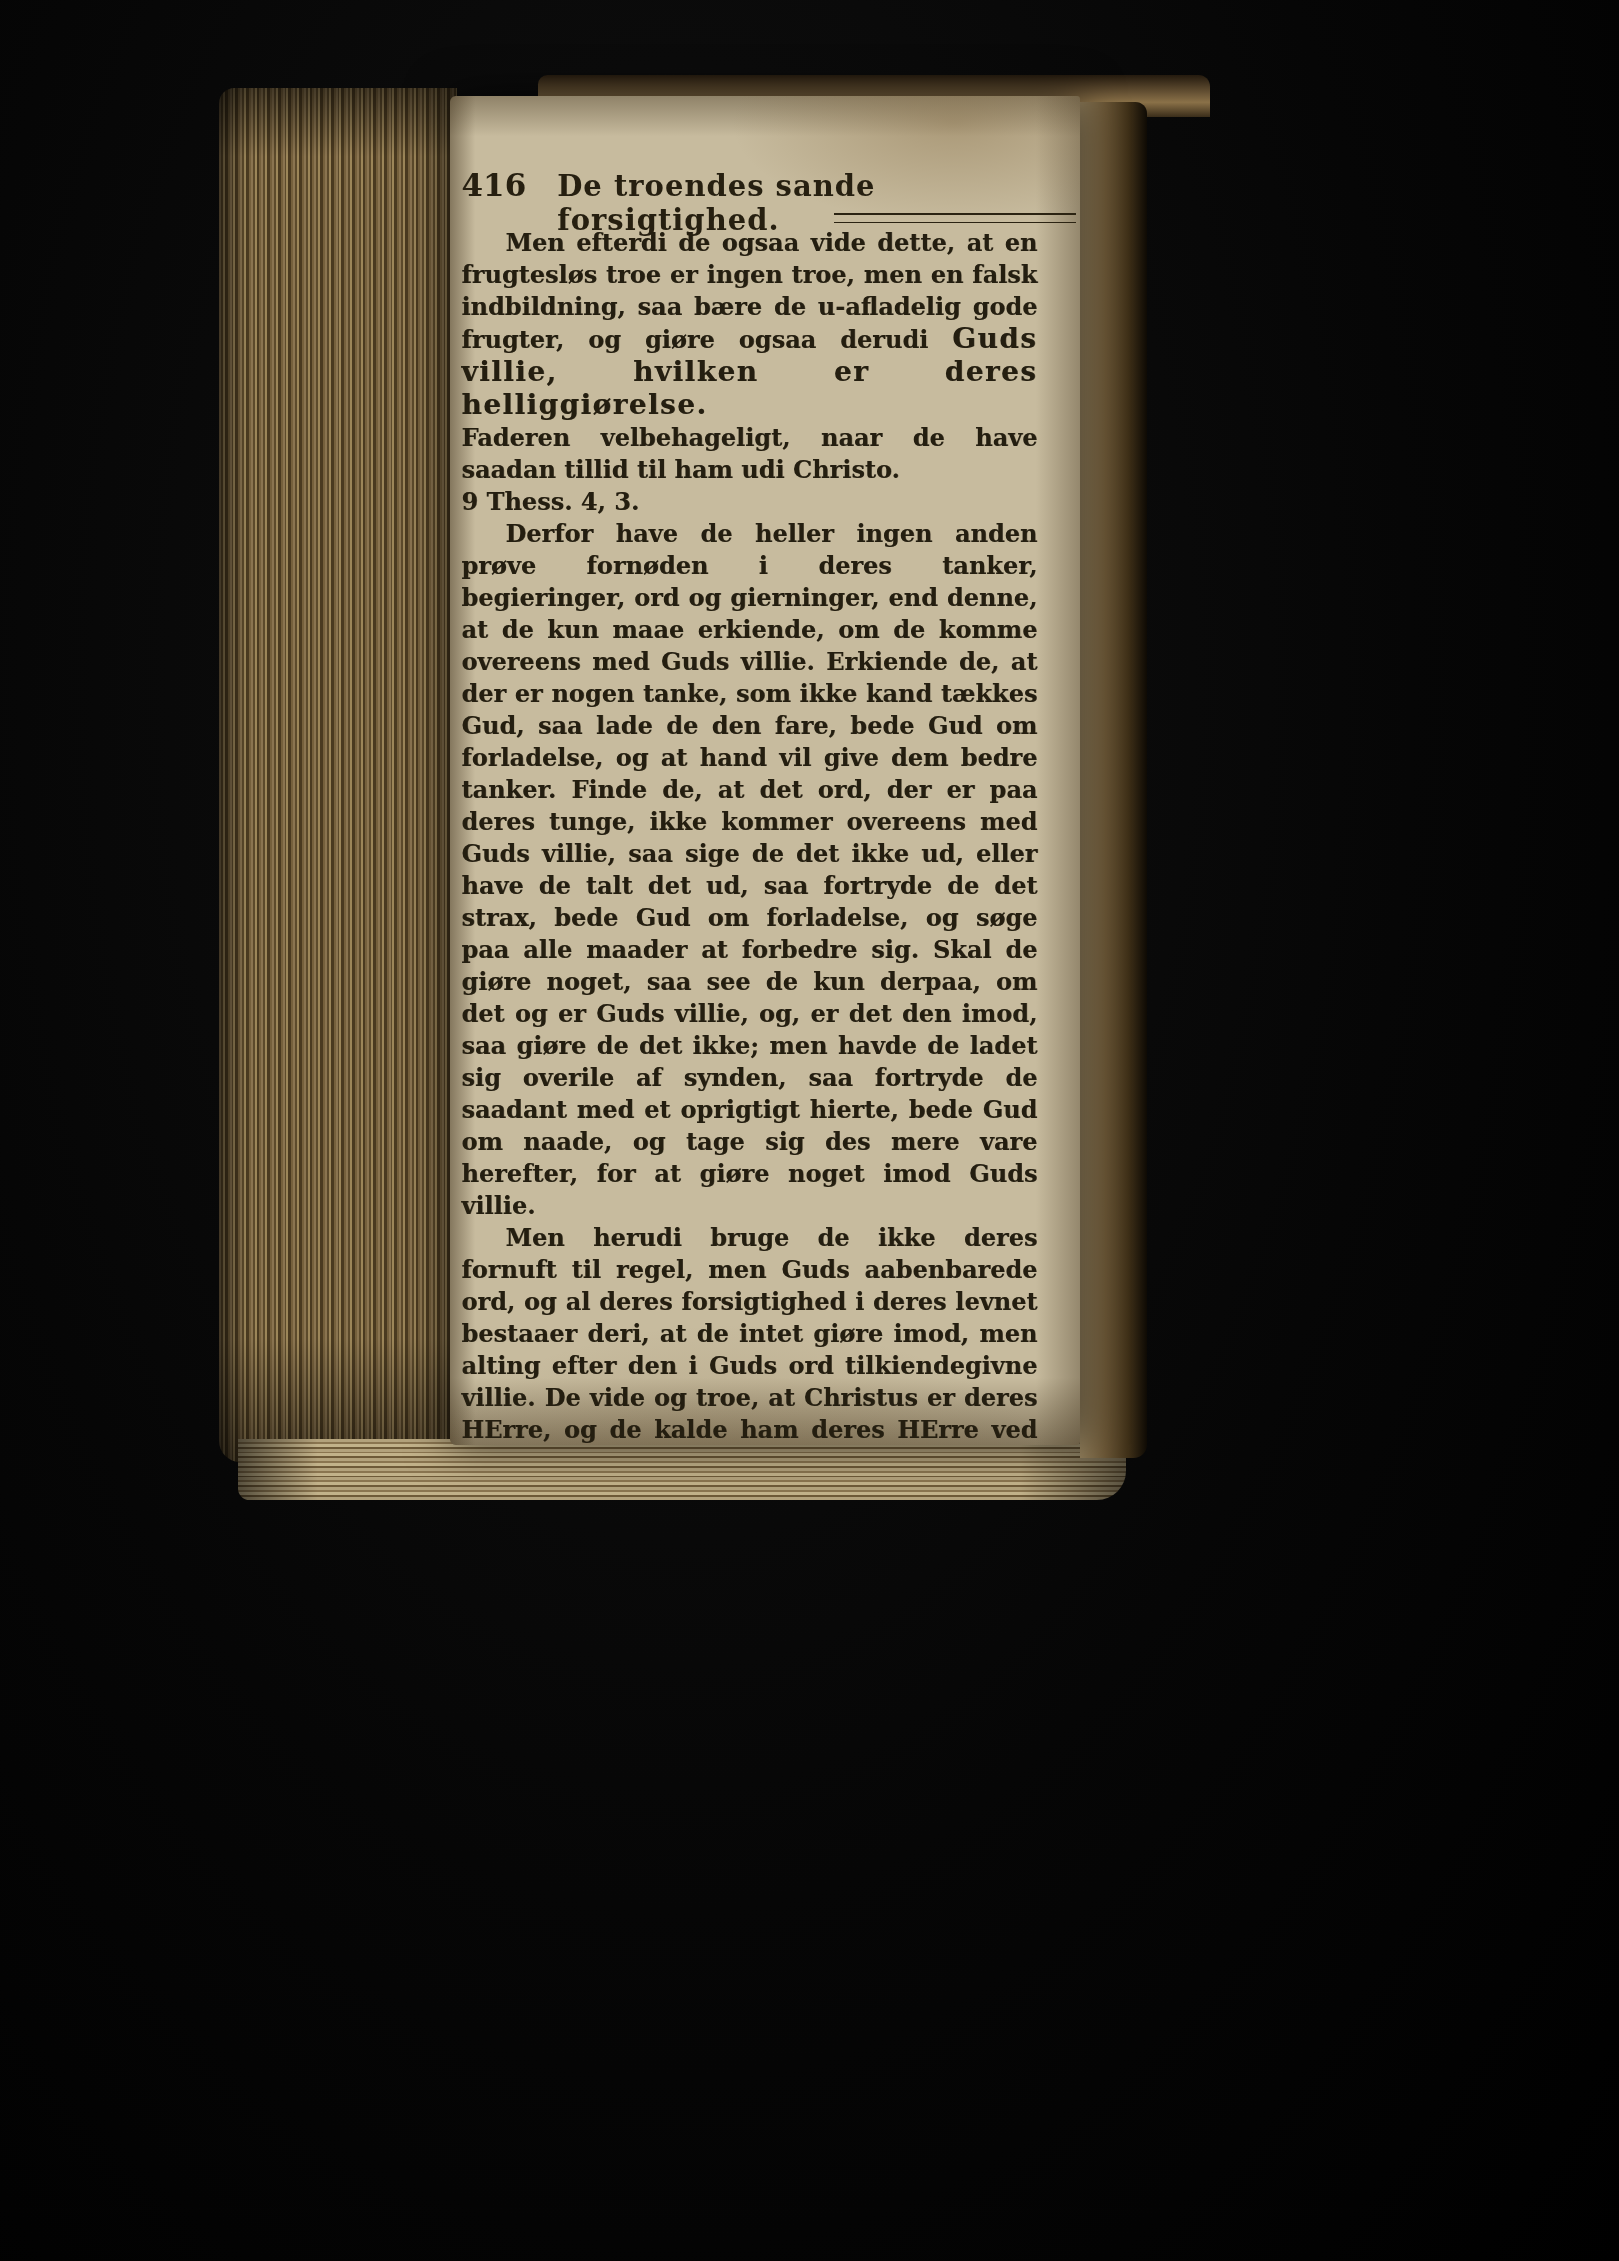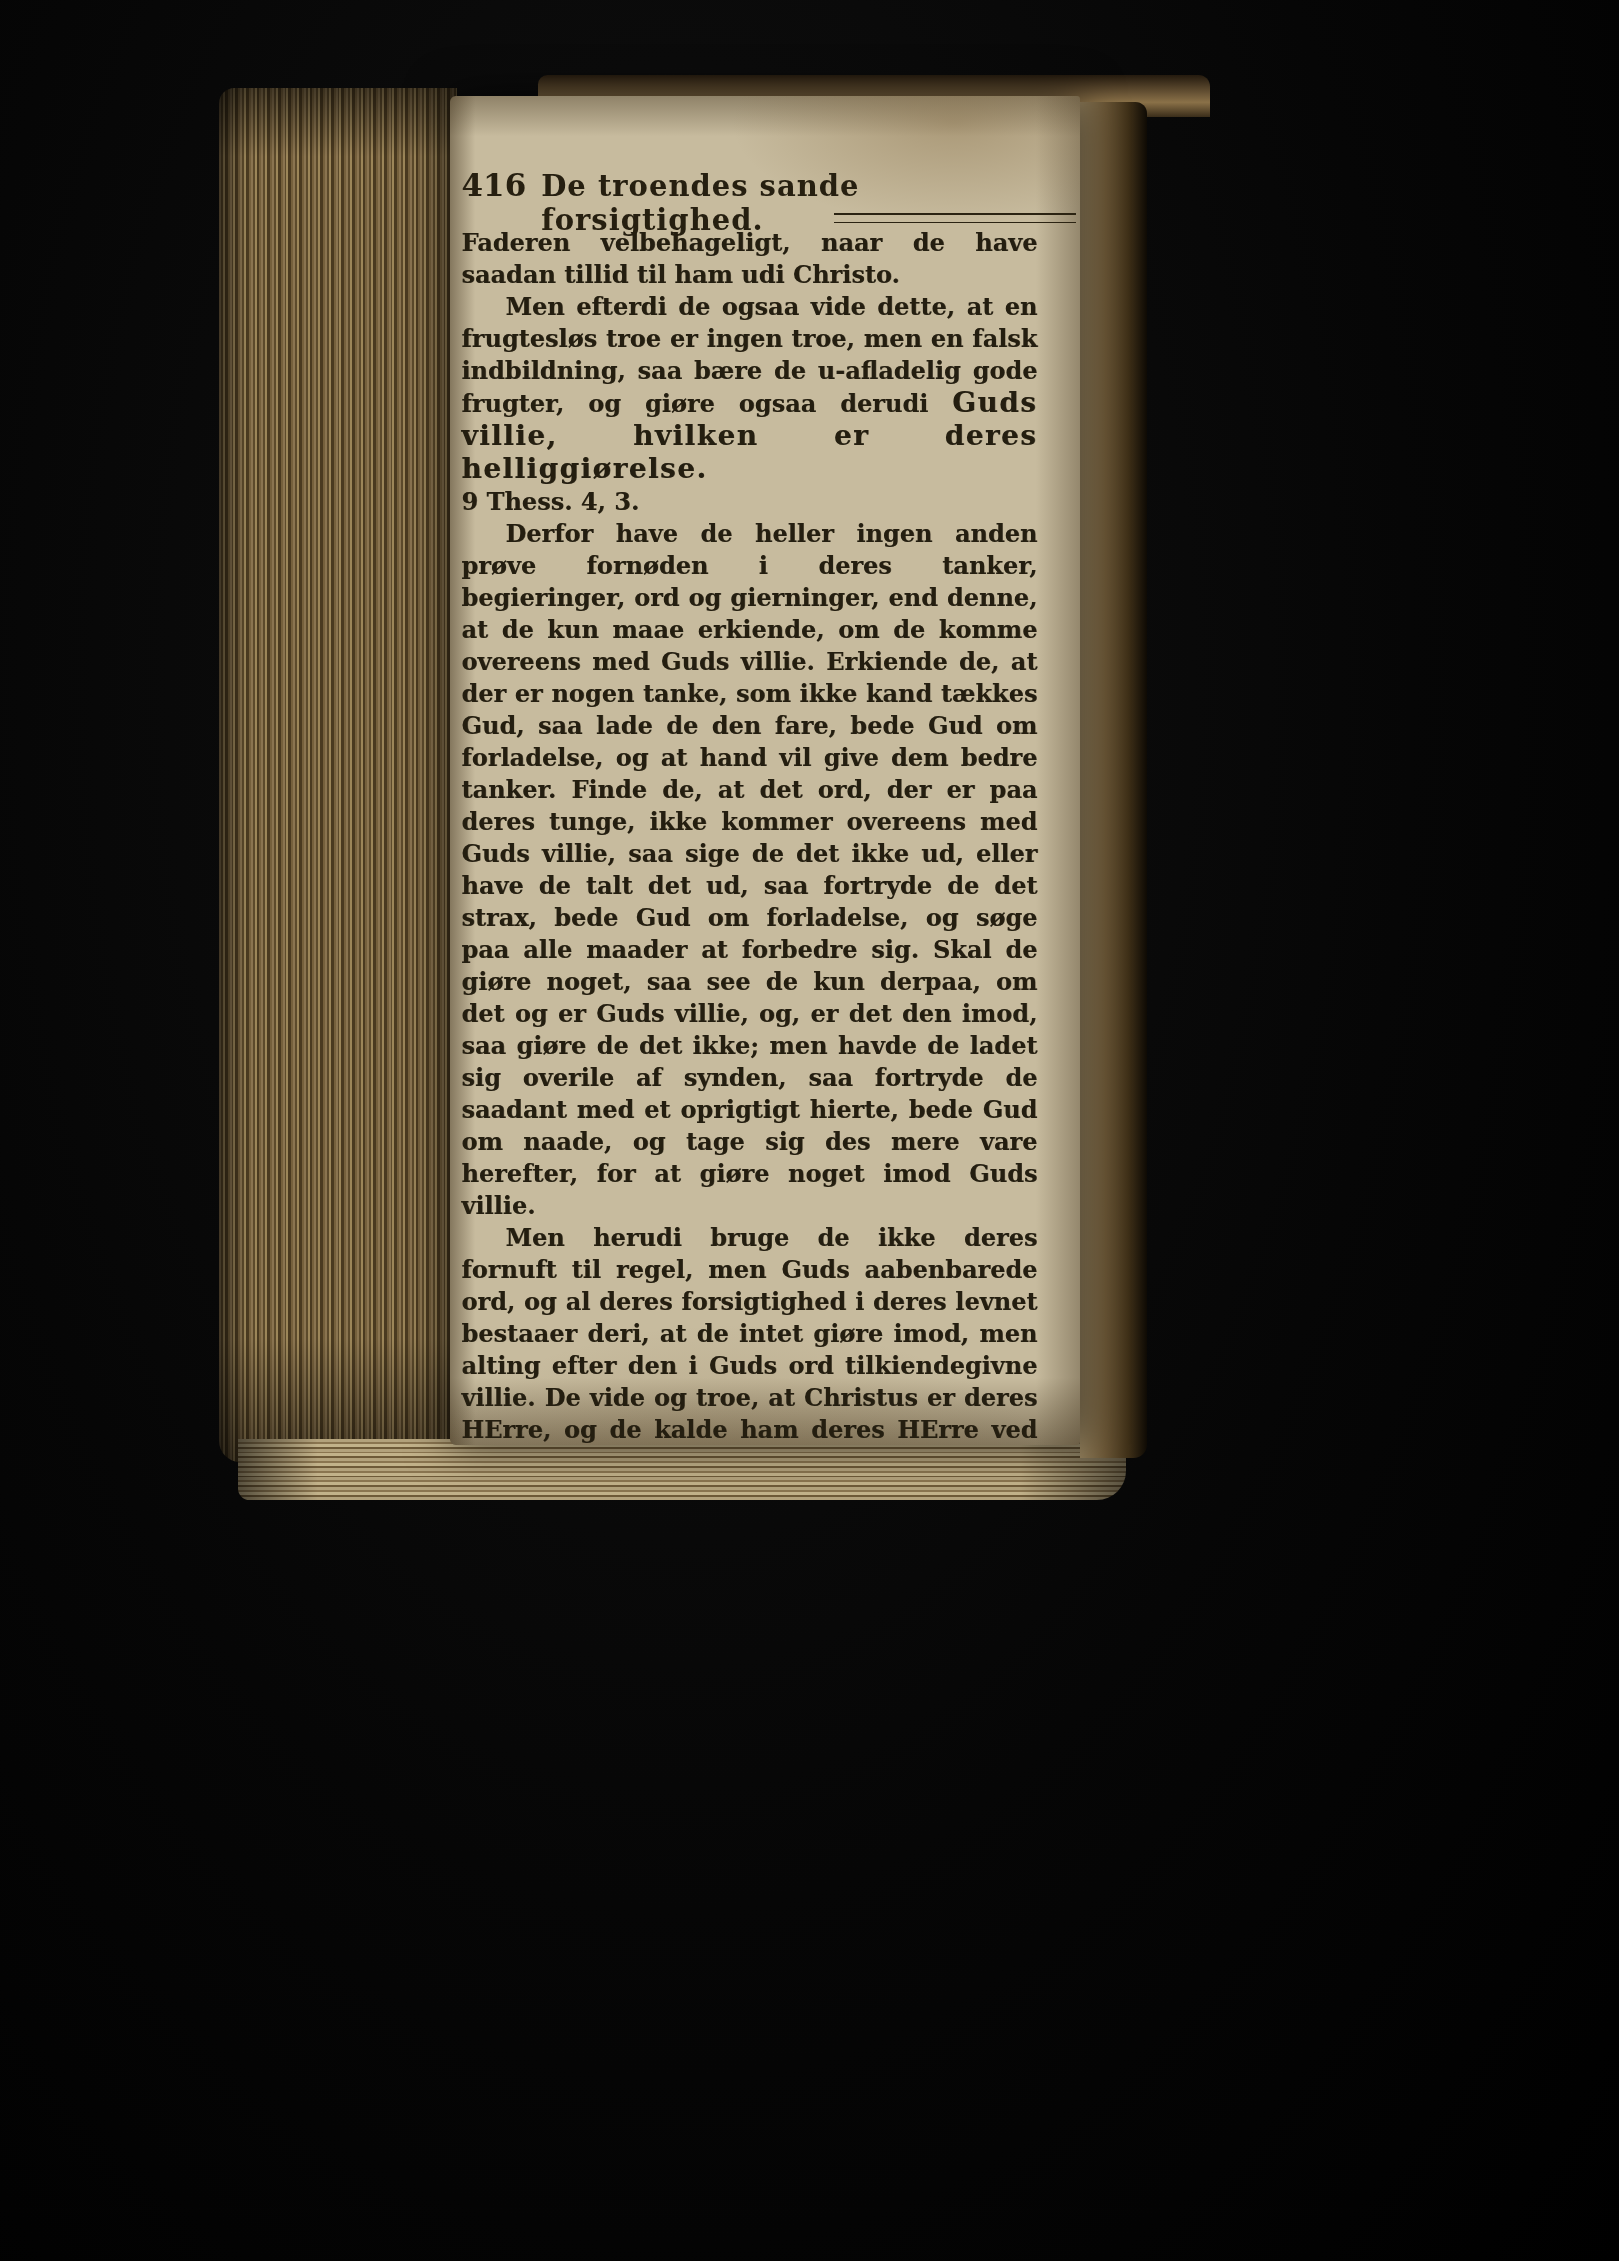--- a/index.html
+++ b/index.html
@@ -41,21 +41,21 @@
       radial-gradient(ellipse 317px 144px at 80% 2%, rgba(124,98,58,.38), rgba(124,98,58,0) 70%),
       radial-gradient(ellipse 500px 288px at 45% 106%, rgba(110,88,52,.28), rgba(110,88,52,0) 70%),
       linear-gradient(90deg, rgba(66,52,30,.5) 0%, rgba(66,52,30,0) 4%, rgba(0,0,0,0) 93%, rgba(66,52,30,.38) 100%),
       linear-gradient(180deg, rgba(66,52,30,.42) 0%, rgba(66,52,30,0) 3%, rgba(0,0,0,0) 95%, rgba(66,52,30,.5) 100%);
     border-radius:5.8px 2.9px 3.8px 5.8px;
     box-shadow:0 0 44px rgba(0,0,0,.65);
   }
   
   .header{
     position:absolute;left:11.5px;top:71px;width:576px;
-    display:flex;gap:15px;align-items:baseline;
+    display:flex;gap:31px;align-items:baseline;
     font-weight:700;color:#261f10;
   }
   .pagenum{font-size:31px;}
   .title{font-size:29px;letter-spacing:1px;}
   .header-rule{
     position:absolute;left:384px;top:117px;width:242px;height:6.7px;
     border-top:2.9px solid #2b2312;border-bottom:1.9px solid #2b2312;
   }
   .body{
     position:absolute;left:11.5px;top:131px;width:576px;
@@ -78,22 +78,22 @@
   <div class="next-page"></div>
 
   <div class="page">
     <div class="header">
       <span class="pagenum">416</span>
       <span class="title">De troendes sande forsigtighed.</span>
     </div>
     <div class="header-rule"></div>
 
     <div class="body">
+      <p class="para"><span>Men efterdi de ogsaa vide dette, at en frugtesløs troe er ingen troe, men en falsk indbildning, saa bære de u-afladelig gode frugter, og giøre ogsaa derudi</span> <span class="emph">Guds villie, hvilken er deres helliggiørelse.</span></p>
       <p class="para cont">Faderen velbehageligt, naar de have saadan tillid til ham udi Christo.</p>
-      <p class="para"><span>Men efterdi de ogsaa vide dette, at en frugtesløs troe er ingen troe, men en falsk indbildning, saa bære de u-afladelig gode frugter, og giøre ogsaa derudi</span> <span class="emph">Guds villie, hvilken er deres helliggiørelse.</span></p>
       <p class="para cite">9 Thess. 4, 3.</p>
       <p class="para">Derfor have de heller ingen anden prøve fornøden i deres tanker, begieringer, ord og gierninger, end denne, at de kun maae erkiende, om de komme overeens med Guds villie. Erkiende de, at der er nogen tanke, som ikke kand tækkes Gud, saa lade de den fare, bede Gud om forladelse, og at hand vil give dem bedre tanker. Finde de, at det ord, der er paa deres tunge, ikke kommer overeens med Guds villie, saa sige de det ikke ud, eller have de talt det ud, saa fortryde de det strax, bede Gud om forladelse, og søge paa alle maader at forbedre sig. Skal de giøre noget, saa see de kun derpaa, om det og er Guds villie, og, er det den imod, saa giøre de det ikke; men havde de ladet sig overile af synden, saa fortryde de saadant med et oprigtigt hierte, bede Gud om naade, og tage sig des mere vare herefter, for at giøre noget imod Guds villie.</p>
       <p class="para">Men herudi bruge de ikke deres fornuft til regel, men Guds aabenbarede ord, og al deres forsigtighed i deres levnet bestaaer deri, at de intet giøre imod, men alting efter den i Guds ord tilkiendegivne villie. De vide og troe, at Christus er deres HErre, og de kalde ham deres HErre ved den Hellig Aand; derfor giøre de ogsaa hans villie, hvilket er hans himmelske Faders villie. De vide ogsaa og</p>
 
     </div>
   </div>
 </div>
 
 
 </body></html>

